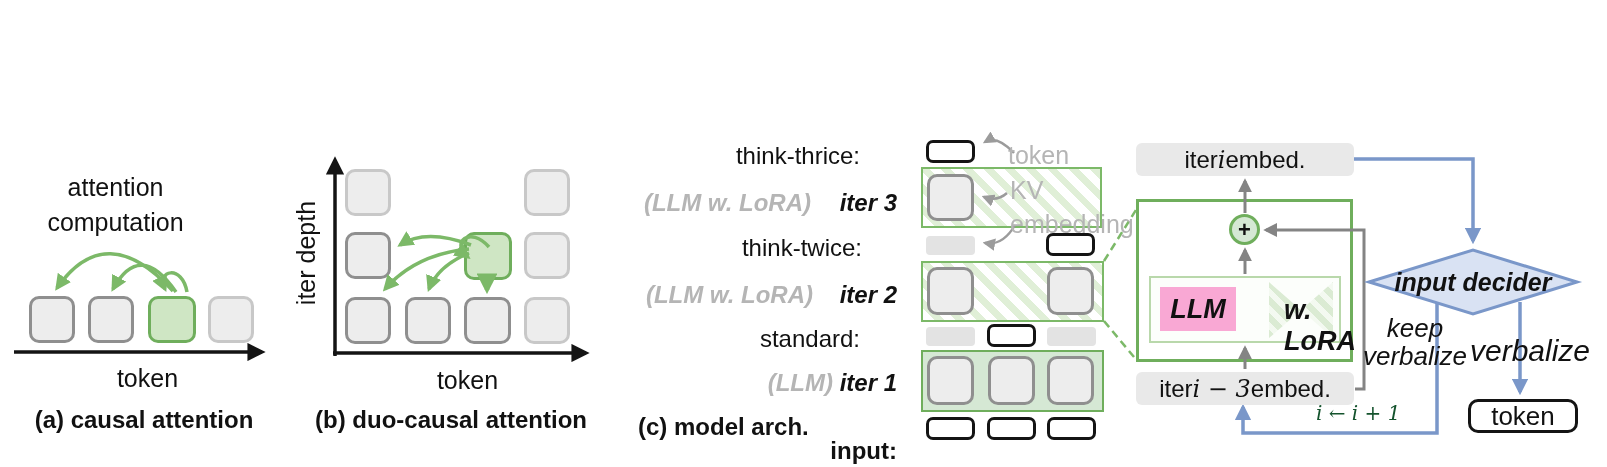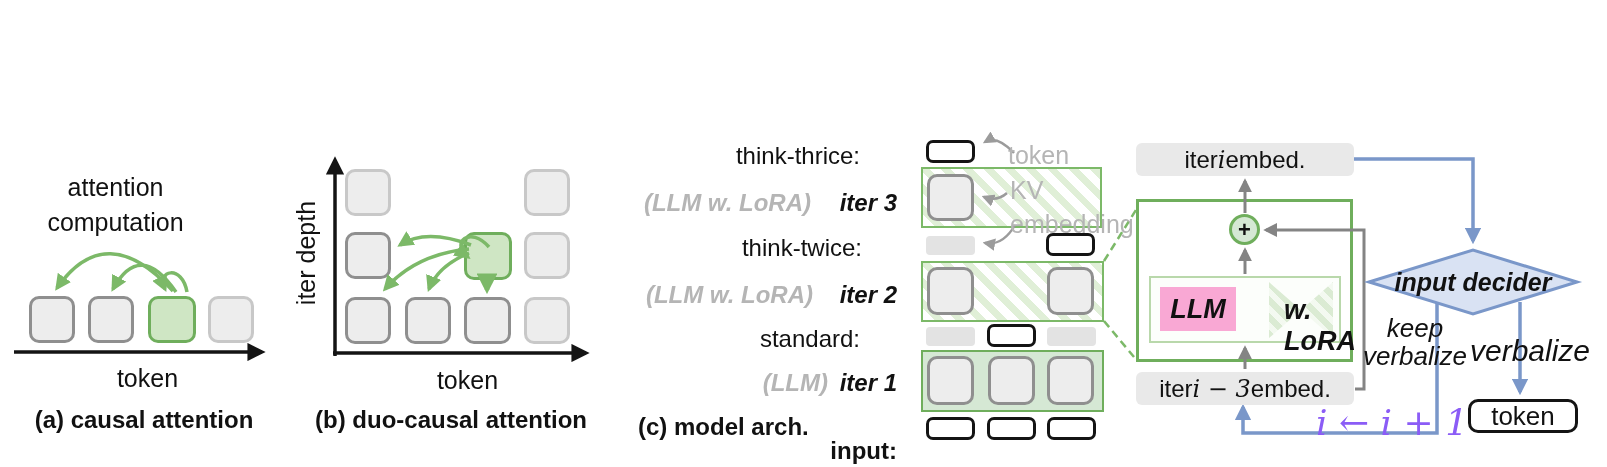--- a/index.html
+++ b/index.html
@@ -167,21 +167,21 @@
       <span class="bi" style="margin-left:22px;">iter 3</span>
     </div>
     <div class="lbl rgt" style="left:640px;top:234px;width:222px;">think-twice:</div>
     <div class="lbl rgt" style="left:600px;top:281px;width:297px;">
       <span class="bi graytxt">(LLM w. LoRA)</span>
       <span class="bi" style="margin-left:20px;">iter 2</span>
     </div>
     <div class="lbl rgt" style="left:640px;top:325px;width:220px;">standard:</div>
     <div class="lbl rgt" style="left:600px;top:369px;width:297px;">
       <span class="bi graytxt">(LLM)</span>
-      <span class="bi" style="margin-left:5px;">iter 1</span>
+      <span class="bi" style="">iter 1</span>
     </div>
     <div class="lbl cap" style="left:638px;top:413px;">(c) model arch.</div>
     <div class="lbl rgt" style="left:780px;top:437px;width:117px;font-weight:bold;">input:</div>
 
     <div class="lbl graytxt" style="left:1008px;top:141px;font-size:25px;">token</div>
     <div class="lbl graytxt" style="left:1010px;top:176px;font-size:25px;">KV</div>
     <div class="lbl graytxt" style="left:1010px;top:202px;font-size:25px;margin-top:8px;">embedding</div>
 
     <div class="embedbox" style="left:1136px;top:143px;width:218px;height:33px;">
       <span>iter </span>
@@ -198,21 +198,21 @@
       <div class="llm-chip">LLM</div>
       <div class="wlora">w. LoRA</div>
     </div>
 
     <div class="embedbox" style="left:1136px;top:372px;width:218px;height:33px;">
       <span>iter </span>
         <span class="mi">i − 3</span>
         <span> embed.</span>
     </div>
 
-    <div class="lbl mi" style="left:1316px;top:402px;font-size:36px;color:#8b5cf6;">i ← i + 1</div>
+    <div class="lbl mi" style="left:1316px;top:402px;font-size:20px;color:#14532d;">i ← i + 1</div>
 
     <div class="lbl ctr bi" style="left:1369px;top:268px;width:208px;font-size:25px;">input decider</div>
 
     <div class="lbl ctr ital" style="left:1356px;top:314px;width:118px;font-size:26px;line-height:1.08;">
       <div>keep</div>
       <div>verbalize</div>
     </div>
     <div class="lbl ital" style="left:1470px;top:334px;font-size:30px;">verbalize</div>
 
     <div class="token-out" style="left:1468px;top:399px;width:110px;height:34px;">

